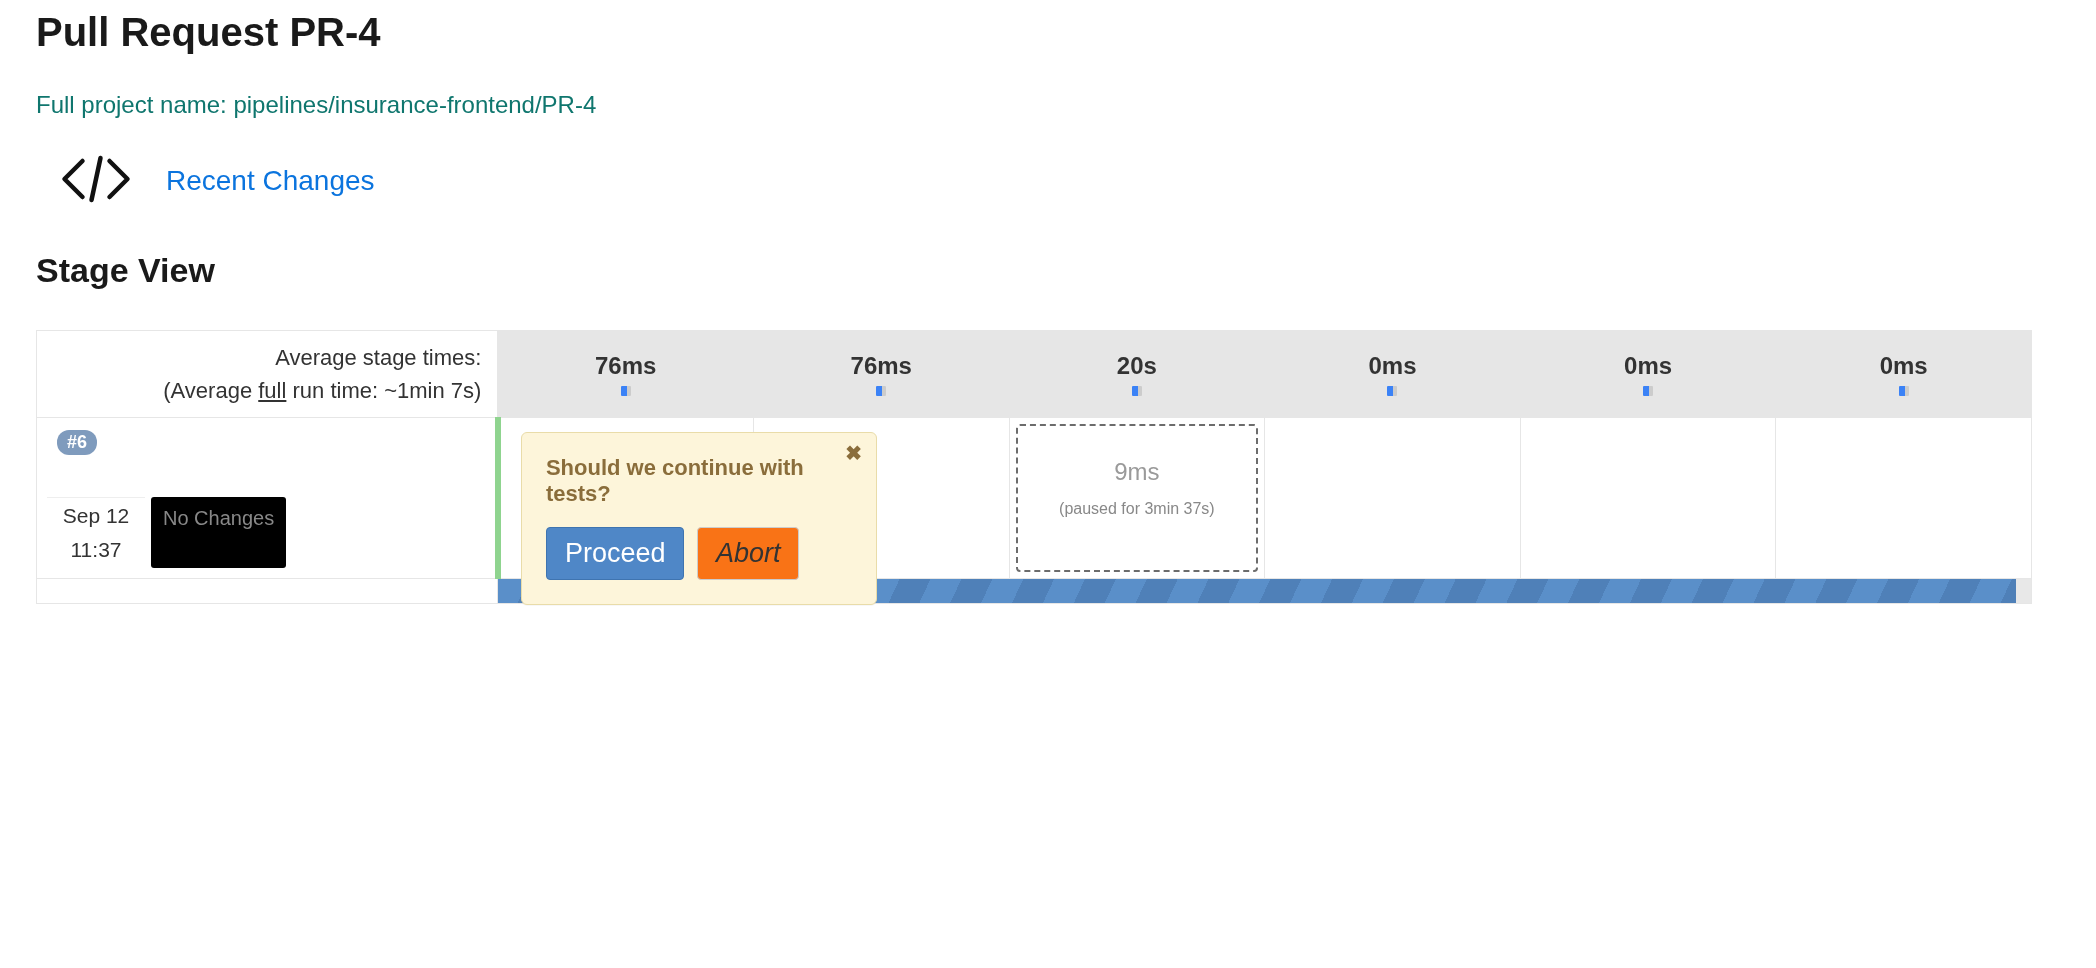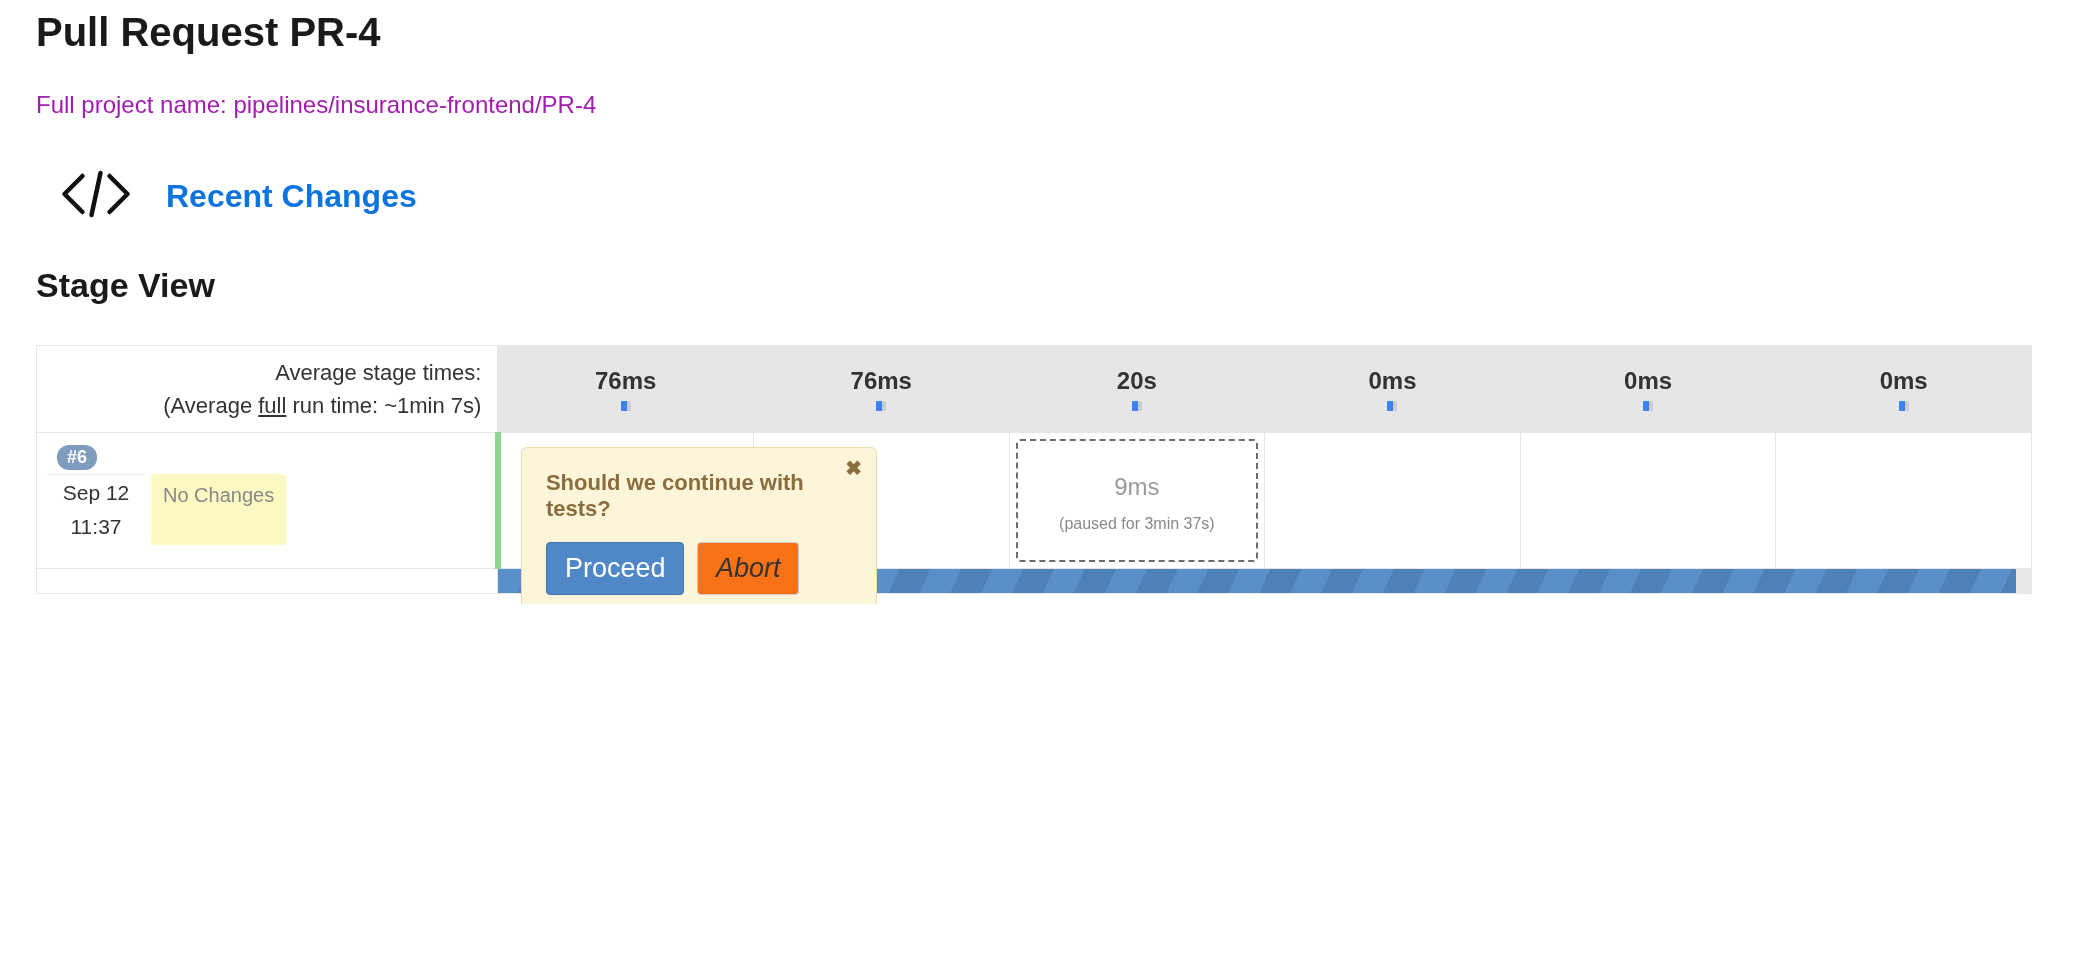--- a/index.html
+++ b/index.html
@@ -11,35 +11,35 @@
     padding: 10px 36px;
   }
   h1.page-title {
     font-size: 40px;
     font-weight: 700;
     color: #1a1a1a;
     margin-bottom: 36px;
   }
   .subtitle {
     font-size: 24px;
-    color: #a21caf;
-    margin-bottom: 47px;
+    color: #0f766e;
+    margin-bottom: 32px;
   }
   .recent-row {
     display: flex;
     align-items: center;
     gap: 34px;
     margin-bottom: 40px;
     padding-left: 24px;
   }
   .code-icon svg { width: 72px; height: 56px; }
   .recent-link {
     color: #0b74de;
-    font-size: 32px;
-    font-weight: 700;
+    font-size: 28px;
+    font-weight: 400;
     cursor: pointer;
   }
   h2.stage-view-title {
     font-size: 34px;
     font-weight: 700;
     color: #1a1a1a;
     margin-bottom: 40px;
   }
   
   .stage-wrap {
@@ -105,33 +105,34 @@
     color: #fff;
     font-size: 18px;
     font-weight: 600;
     border-radius: 12px;
     padding: 2px 10px;
     margin: 2px 0 4px 10px;
   }
   .run-meta {
     display: flex;
     gap: 6px;
+    margin-top: 38px;
   }
   .run-date {
     background: #fff;
     border-top: 1px solid #eee;
     padding: 6px 10px;
     font-size: 21px;
     color: #333;
     text-align: center;
     min-width: 98px;
   }
   .run-date .time { display:block; margin-top:10px;}
   .run-changes {
-    background: #fef9c3;
+    background: #000000;
     color: #888;
     font-size: 20px;
     text-align: center;
     padding: 8px 12px;
     border-radius: 3px;
     line-height: 1.3;
     min-width: 82px;
   }
   td.run-cell {
     background: #fff;

